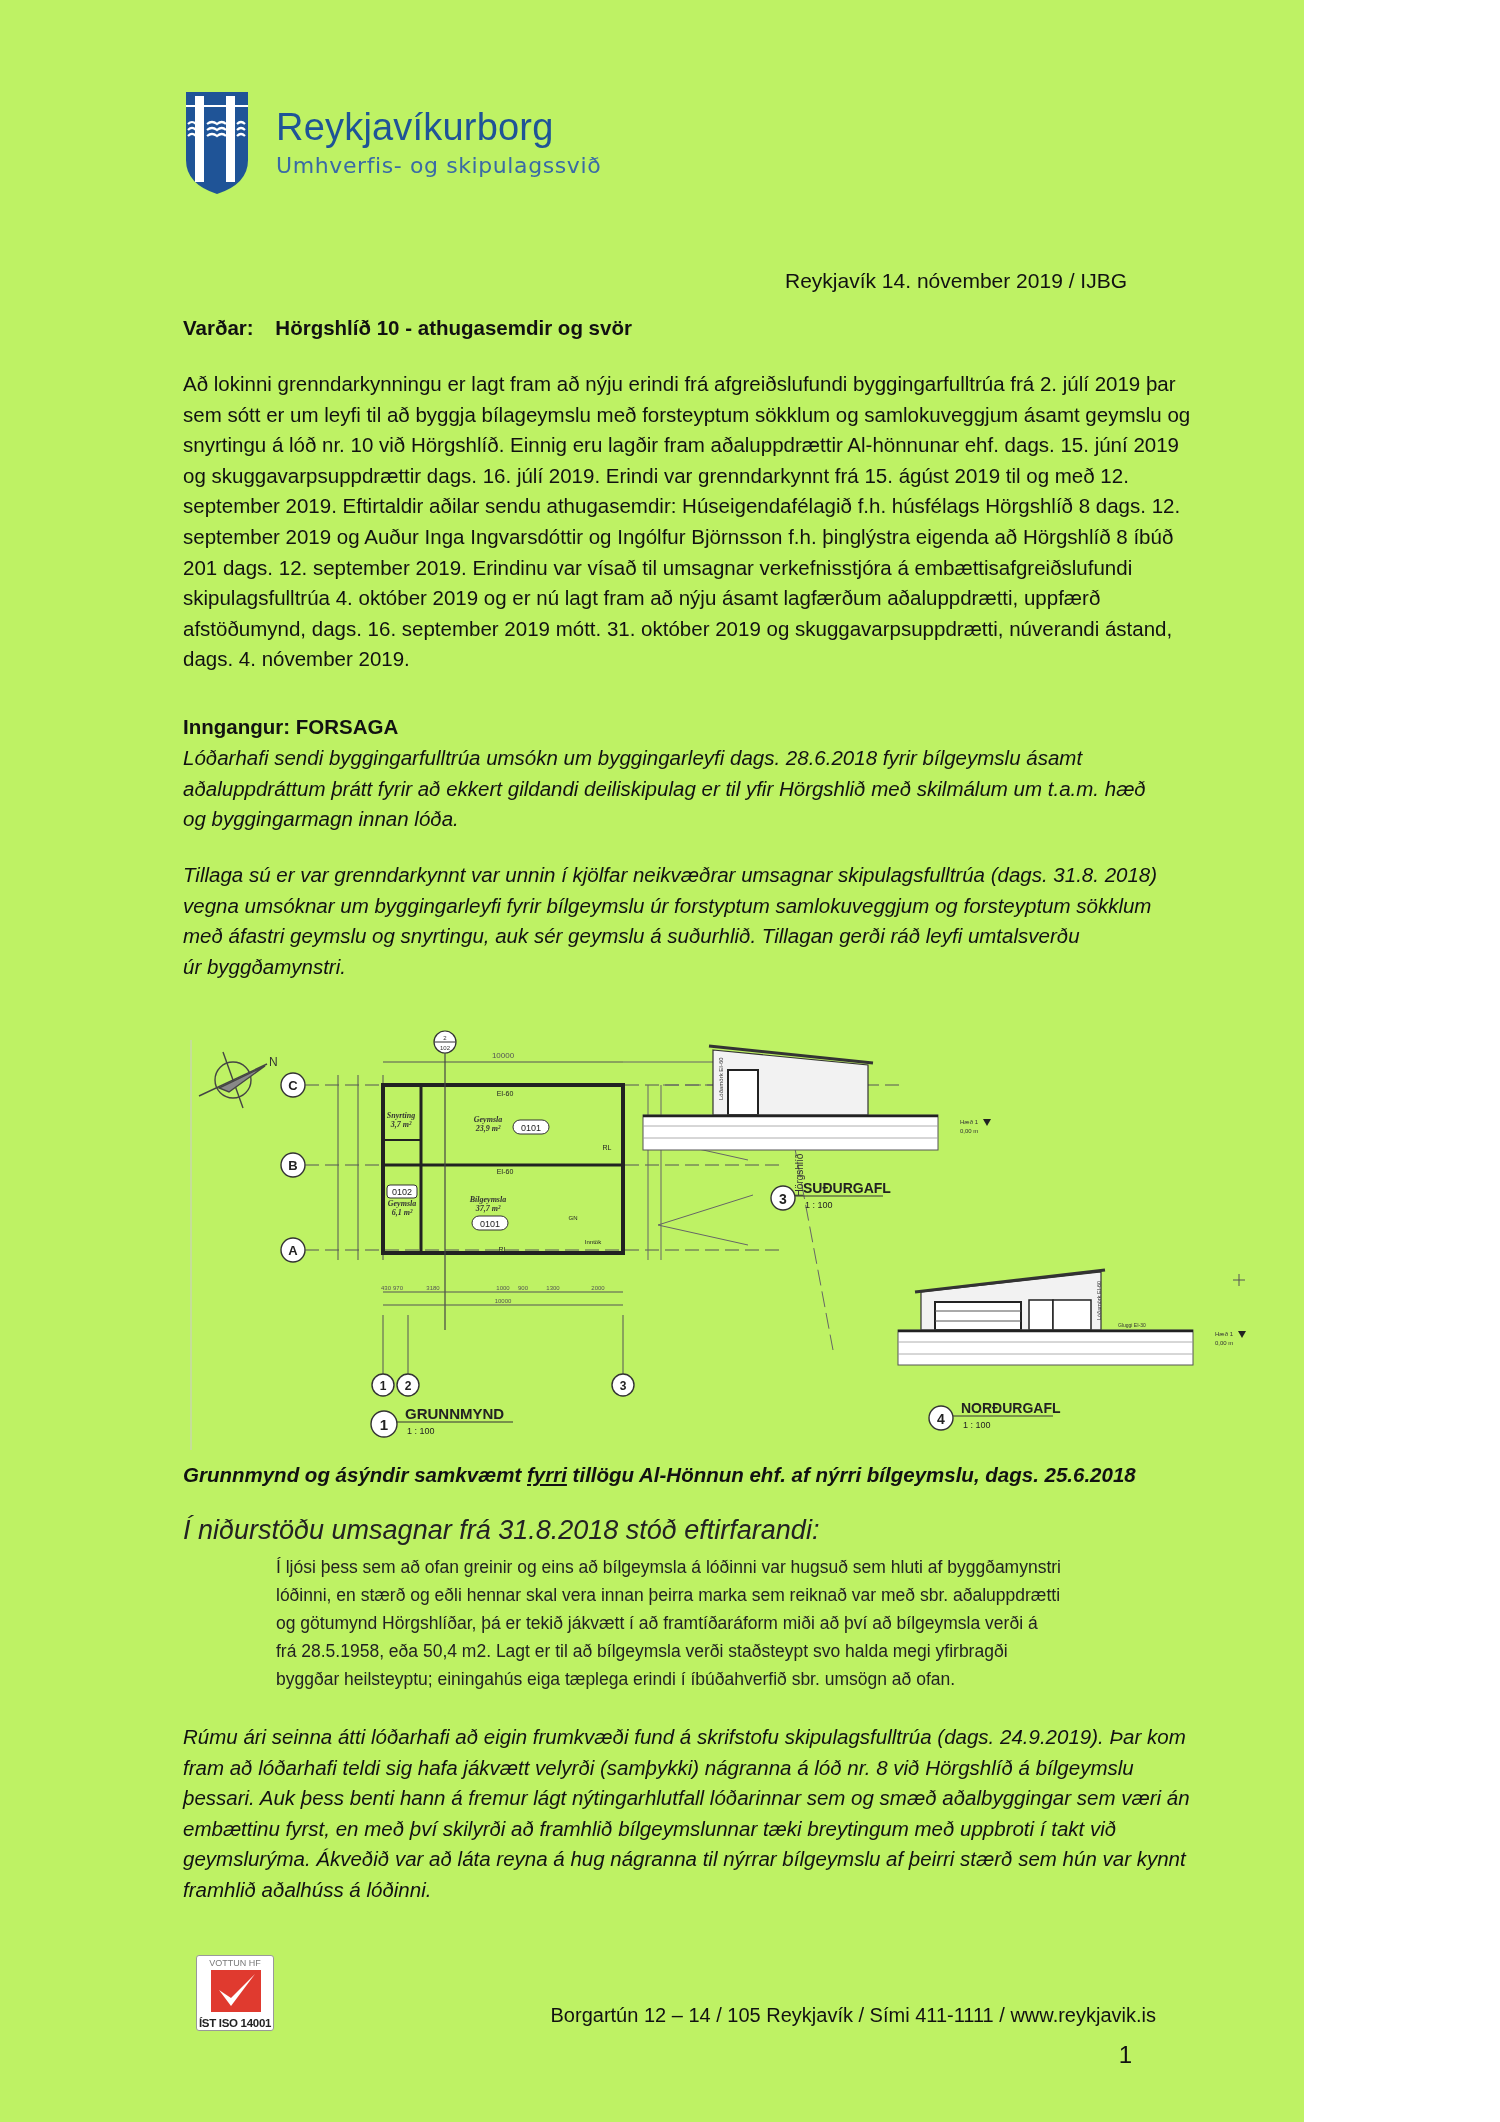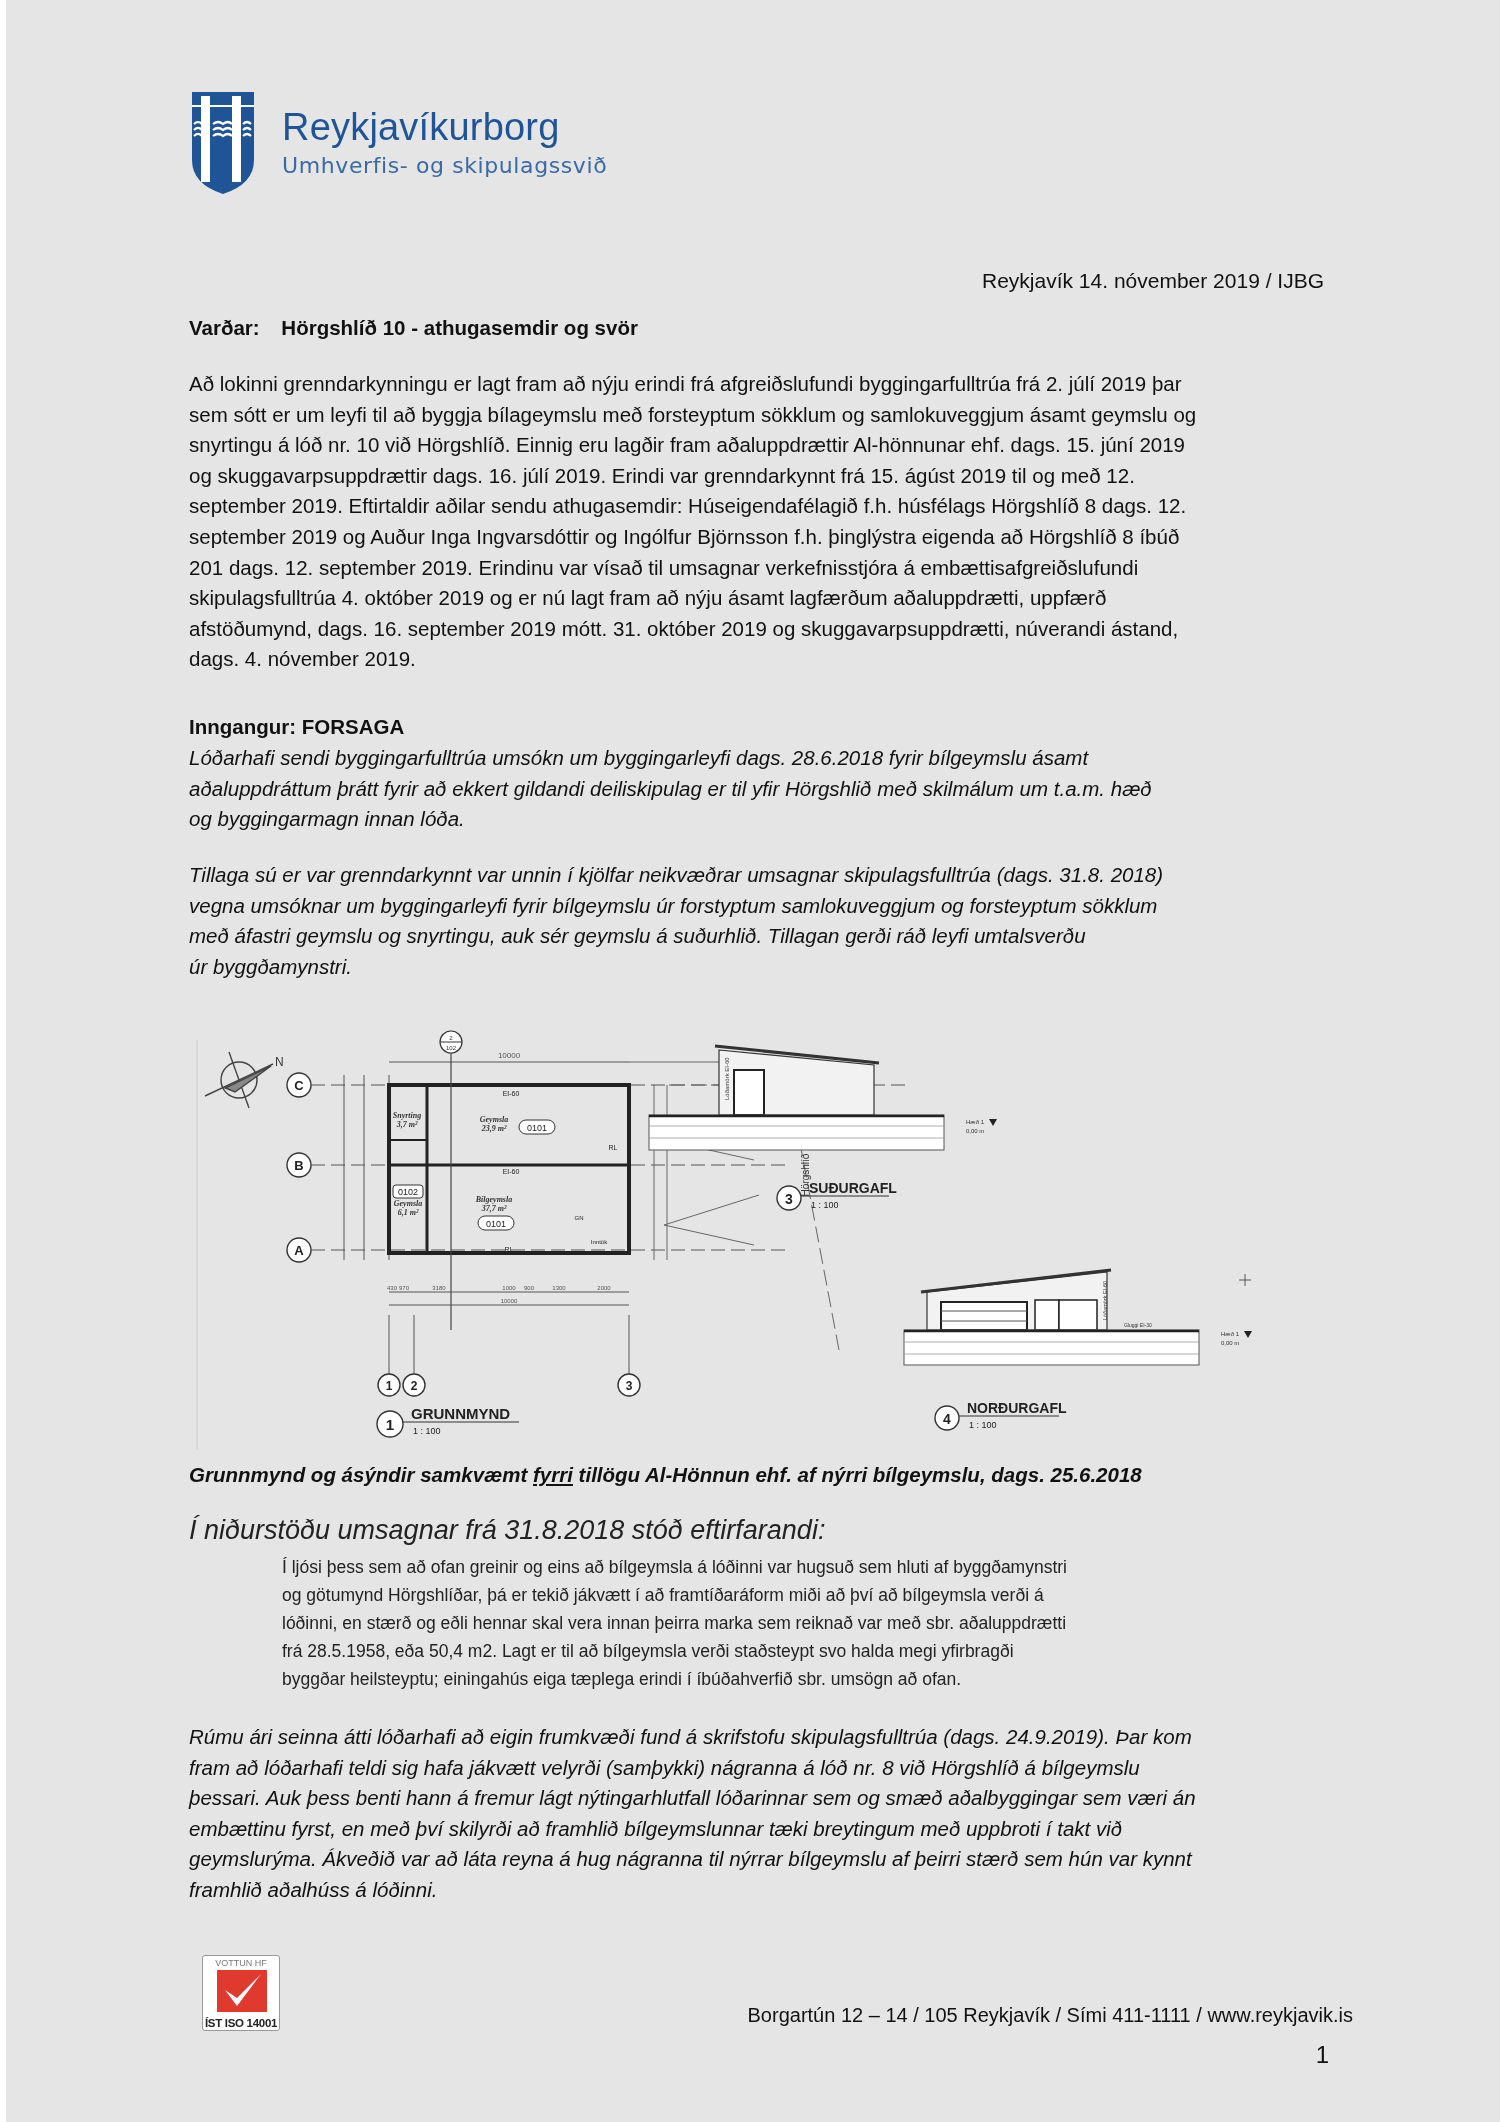--- a/index.html
+++ b/index.html
@@ -1,19 +1,19 @@
 <!DOCTYPE html>
 <html><head>
 <meta charset="utf-8">
 <style>
   * { box-sizing: border-box; margin: 0; padding: 0; }
   html, body { width: 1500px; height: 2122px; background: #ffffff; }
   body { position: relative; font-family: "Liberation Sans", sans-serif; color: #1a1a1a; overflow: hidden; }
 
-  .page { position: absolute; left: 6px; top: 0; width: 1495px; height: 2122px; background: #e5e5e5; }
+  .page { position: absolute; left: 0; top: 0; width: 1304px; height: 2122px; background: #bef264; }
 
   
   .logo { position: absolute; left: 184px; top: 90px; display: flex; align-items: center; }
   .shield { width: 66px; height: 106px; }
   .logo-text { margin-left: 26px; }
   .logo-title { font-family: "Liberation Sans", sans-serif; font-size: 38px; color: #1f5497; letter-spacing: 0.2px; line-height: 42px; }
   .logo-sub { font-family: "DejaVu Sans", sans-serif; font-size: 22px; color: #3a6aa6; line-height: 28px; margin-top: 4px; letter-spacing: 0.6px; }
 
   .txt { font-family: "Liberation Sans", sans-serif; font-size: 20.5px; line-height: 30.6px; color: #111; }
   .abs { position: absolute; }
@@ -286,22 +286,22 @@
           <line x1="1056" y1="244" x2="1056" y2="256"></line>
       </g>
     </svg>
   </div>
 
   <div class="txt abs caption"><span>Grunnmynd og ásýndir samkvæmt </span><u>fyrri</u><span> tillögu Al-Hönnun ehf. af nýrri bílgeymslu, dags. 25.6.2018</span></div>
 
   <div class="abs result-head">Í niðurstöðu umsagnar frá 31.8.2018 stóð eftirfarandi:</div>
   <div class="abs quote">
     <span class="ln">Í ljósi þess sem að ofan greinir og eins að bílgeymsla á lóðinni var hugsuð sem hluti af byggðamynstri</span>
+    <span class="ln">lóðinni, en stærð og eðli hennar skal vera innan þeirra marka sem reiknað var með sbr. aðaluppdrætti</span>
     <span class="ln">og götumynd Hörgshlíðar, þá er tekið jákvætt í að framtíðaráform miði að því að bílgeymsla verði á</span>
-    <span class="ln">lóðinni, en stærð og eðli hennar skal vera innan þeirra marka sem reiknað var með sbr. aðaluppdrætti</span>
     <span class="ln">frá 28.5.1958, eða 50,4 m2. Lagt er til að bílgeymsla verði staðsteypt svo halda megi yfirbragði</span>
     <span class="ln">byggðar heilsteyptu; einingahús eiga tæplega erindi í íbúðahverfið sbr. umsögn að ofan.</span>
   </div>
 
   <div class="txt abs para4 ital">
     <span class="ln">Rúmu ári seinna átti lóðarhafi að eigin frumkvæði fund á skrifstofu skipulagsfulltrúa (dags. 24.9.2019). Þar kom</span>
     <span class="ln">fram að lóðarhafi teldi sig hafa jákvætt velyrði (samþykki) nágranna á lóð nr. 8 við Hörgshlíð á bílgeymslu</span>
     <span class="ln">þessari. Auk þess benti hann á fremur lágt nýtingarhlutfall lóðarinnar sem og smæð aðalbyggingar sem væri án</span>
     <span class="ln">embættinu fyrst, en með því skilyrði að framhlið bílgeymslunnar tæki breytingum með uppbroti í takt við</span>
     <span class="ln">geymslurýma. Ákveðið var að láta reyna á hug nágranna til nýrrar bílgeymslu af þeirri stærð sem hún var kynnt</span>

